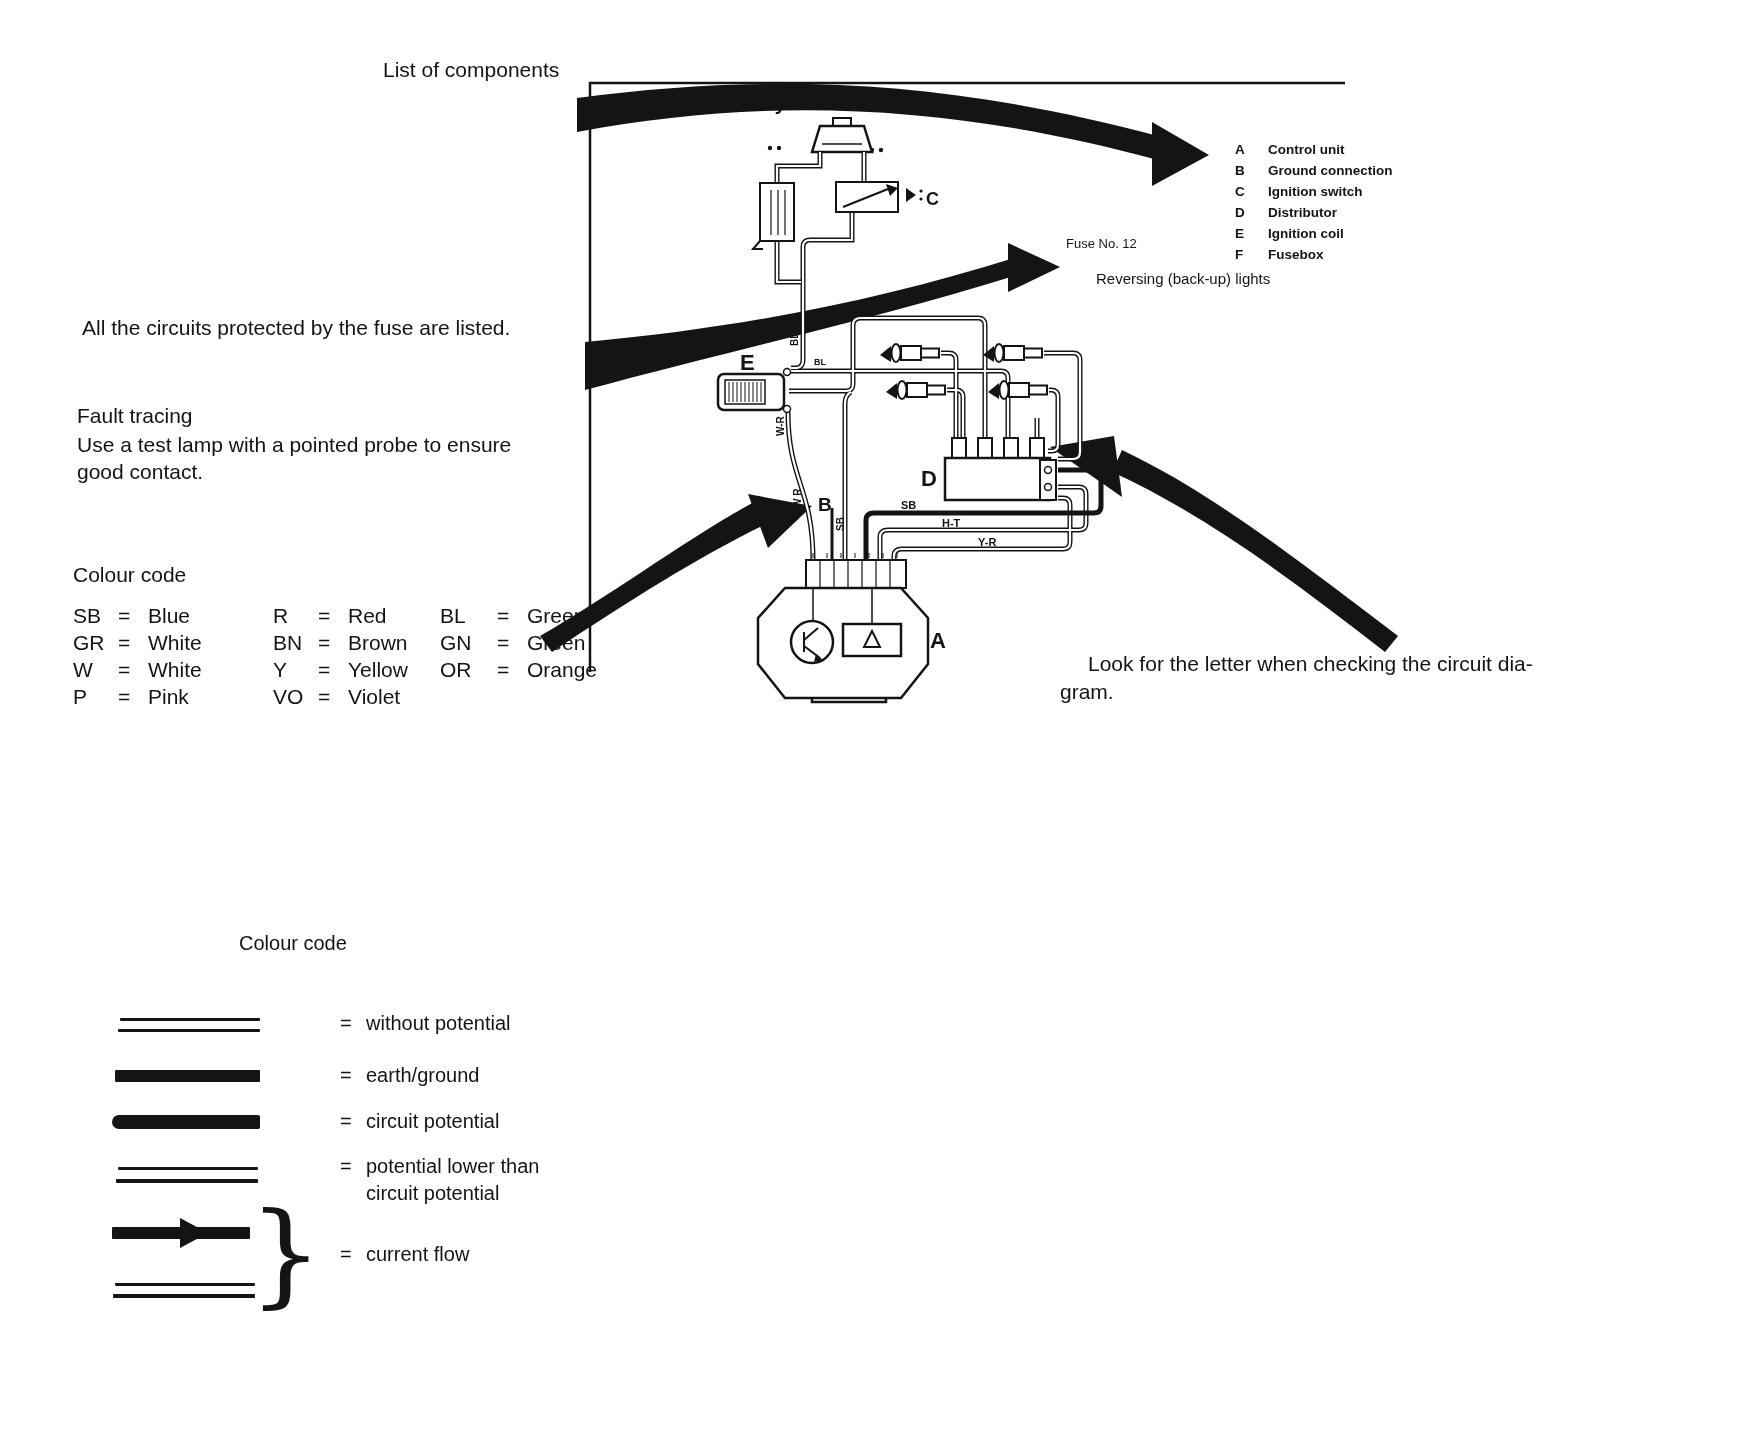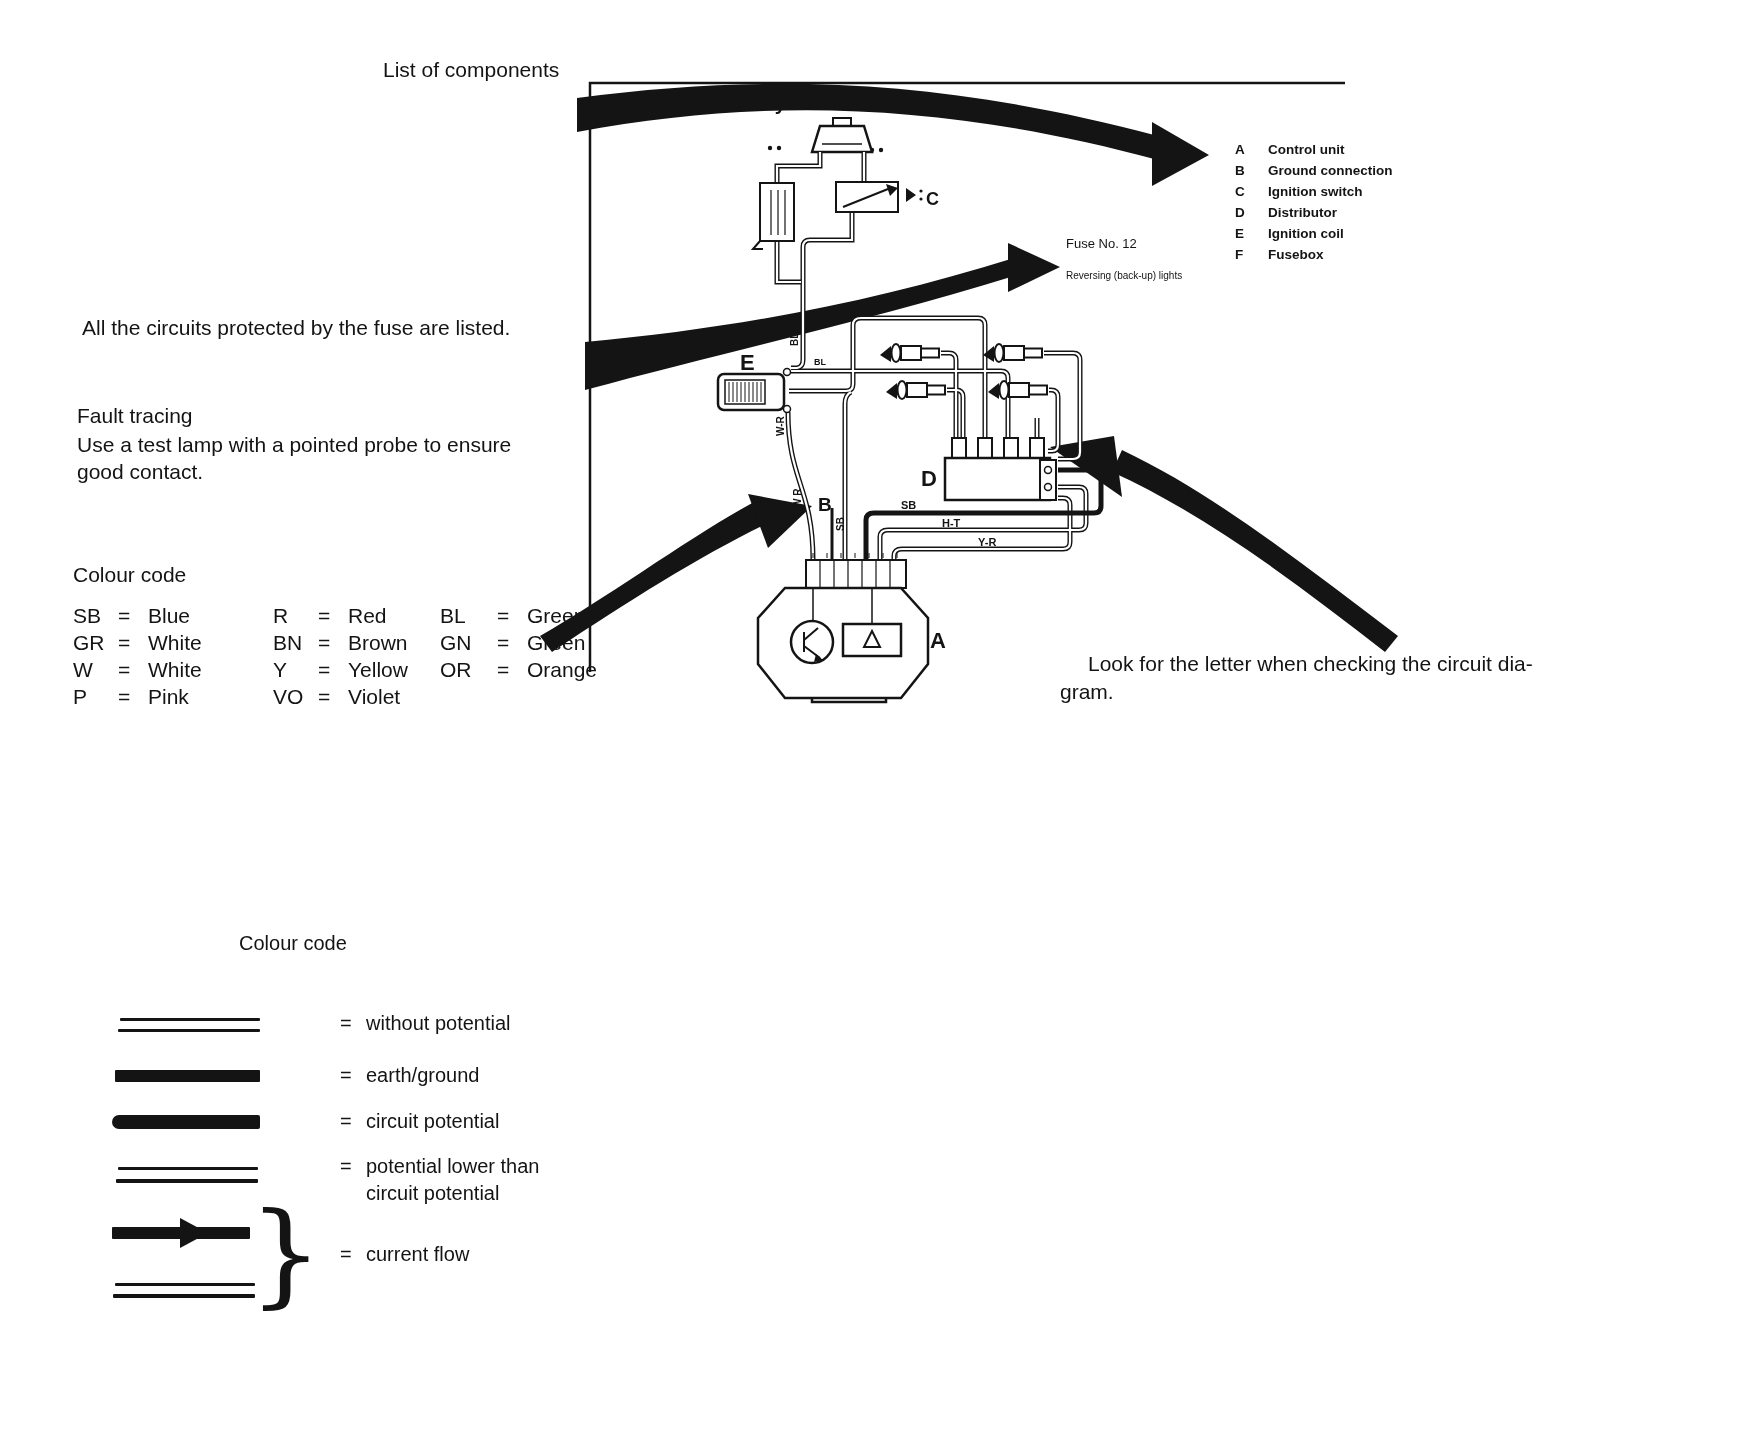--- a/index.html
+++ b/index.html
@@ -126,21 +126,21 @@
       <span class="comp-key">E</span>
       <span>Ignition coil</span>
     </div>
   <div class="comp-row">
       <span class="comp-key">F</span>
       <span>Fusebox</span>
     </div>
 </div>
 
 <div class="abs b" style="left:1066px;top:236px;font-size:13px;">Fuse No. 12</div>
-<div class="abs b" style="left:1066px;top:270px;font-size:10px;">Reversing (back-up) lights</div>
+<div class="abs b" style="left:1096px;top:270px;font-size:15px;">Reversing (back-up) lights</div>
 
 <div class="abs t21" style="left:1088px;top:652px;">Look for the letter when checking the circuit dia-</div>
 <div class="abs t21" style="left:1060px;top:680px;text-align:right;">gram.</div>
 
 <svg style="position:absolute;left:0;top:0;" width="1749" height="1440" viewBox="0 0 1749 1440">
 
   <path d="M590,672 V83 H1345" fill="none" stroke="#141414" stroke-width="2.5"></path>
   <text x="607" y="110" font-size="20" font-weight="bold">TZ-28 H Ignition system</text>
 
   <g fill="#141414">

